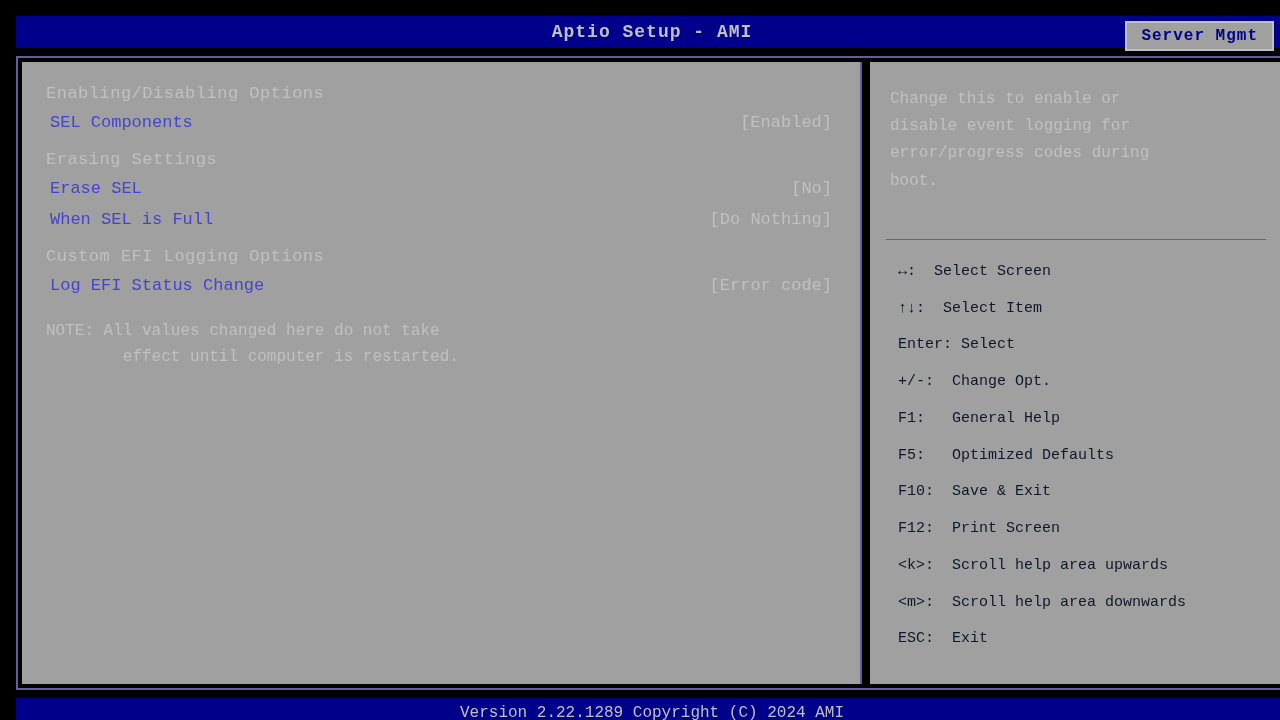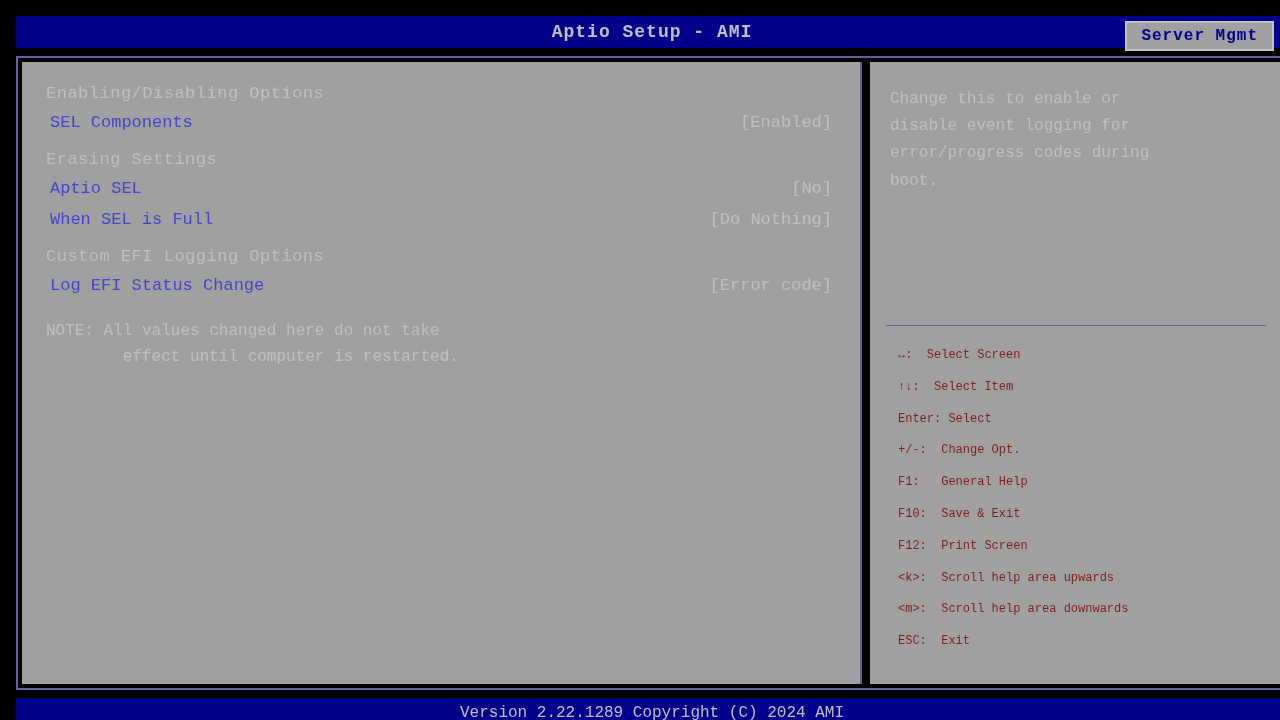--- a/index.html
+++ b/index.html
@@ -91,22 +91,22 @@
       font-size: 16px;
       line-height: 1.7;
       margin-bottom: 10px;
     }
     #divider {
       border: none;
       border-top: 1px solid #6060a0;
       margin: 8px 0;
     }
     #key-list {
-      color: #7f1d1d;
-      font-size: 12px;
+      color: #0f172a;
+      font-size: 15px;
       line-height: 1.65;
     }
     #key-list .key-line {
       display: flex;
     }
     #footer {
       background: #00008b;
       color: #c0c0c0;
       text-align: center;
       padding: 6px 12px;
@@ -134,21 +134,21 @@
 
       <div class="section-heading white-text">Enabling/Disabling Options</div>
       <div class="setting-row">
         <span class="blue-label">SEL Components</span>
         <span class="white-text">[Enabled]</span>
       </div>
 
       <div class="section-gap"></div>
       <div class="section-heading white-text">Erasing Settings</div>
       <div class="setting-row">
-        <span class="blue-label">Aptio SEL</span>
+        <span class="blue-label">Erase SEL</span>
         <span class="white-text">[No]</span>
       </div>
       <div class="setting-row">
         <span class="blue-label">When SEL is Full</span>
         <span class="white-text">[Do Nothing]</span>
       </div>
 
       <div class="section-gap"></div>
       <div class="section-heading white-text">Custom EFI Logging Options</div>
       <div class="setting-row">
@@ -180,20 +180,23 @@
         <div class="key-line">
             <span>Enter: Select</span>
           </div>
         <div class="key-line">
             <span>+/-:&nbsp; Change Opt.</span>
           </div>
         <div class="key-line">
             <span>F1:&nbsp;&nbsp; General Help</span>
           </div>
         <div class="key-line">
+            <span>F5:&nbsp;&nbsp; Optimized Defaults</span>
+          </div>
+        <div class="key-line">
             <span>F10:&nbsp; Save &amp; Exit</span>
           </div>
         <div class="key-line">
             <span>F12:&nbsp; Print Screen</span>
           </div>
         <div class="key-line">
             <span>&lt;k&gt;:&nbsp; Scroll help area upwards</span>
           </div>
         <div class="key-line">
             <span>&lt;m&gt;:&nbsp; Scroll help area downwards</span>

